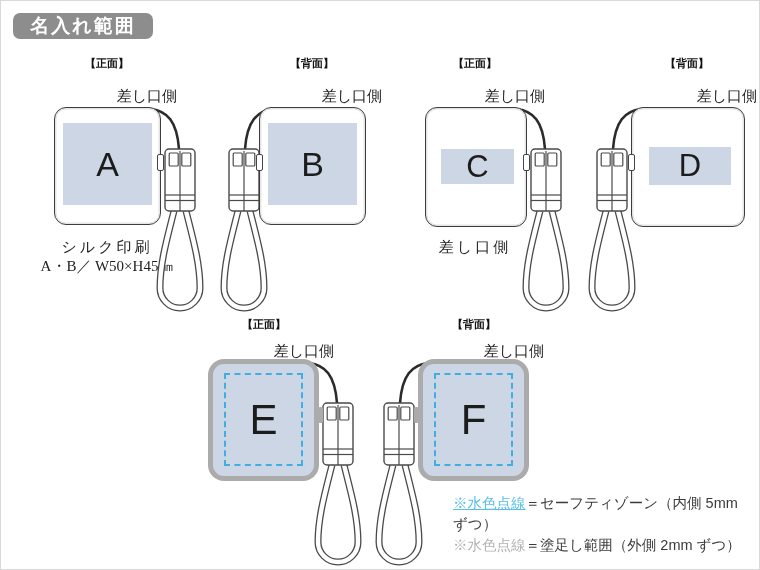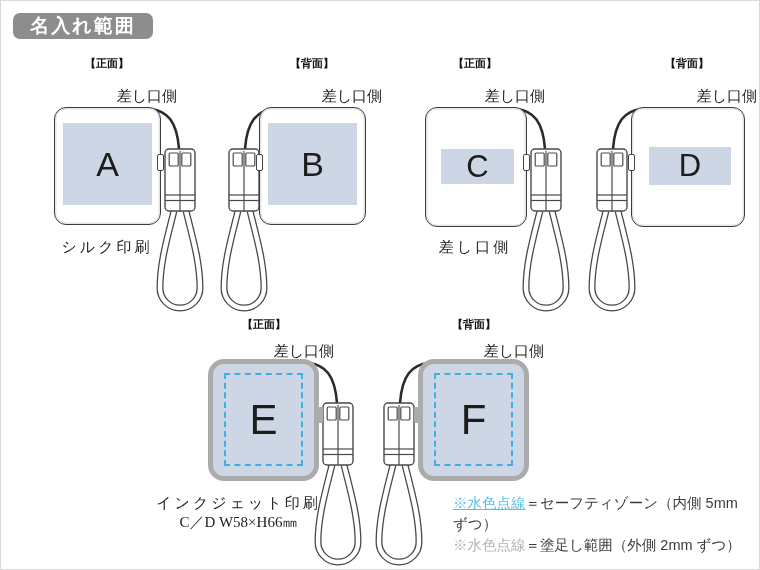--- a/index.html
+++ b/index.html
@@ -155,27 +155,24 @@
   </div>
   <div class="device2 dev-f">
     <div class="inner-area"></div>
     <div class="safety-zone"></div>
     <div class="letter2">F</div>
     <div class="tab2 left"></div>
   </div>
 
   <div class="caption cap-silk">
     <div class="cap-title">シルク印刷</div>
+    <div class="cap-size">A・B／ W50×H45㎜</div>
   </div>
   <div class="caption cap-pad">
     <div class="cap-title">差し口側</div>
-  </div>
-  <div class="caption cap-inkjet">
-    <div class="cap-title">インクジェット印刷</div>
-    <div class="cap-size">C／D W58×H66㎜</div>
   </div>
 
   <div class="notes">
     <div>
       <span class="hl-cyan">※水色点線</span><span>＝セーフティゾーン（内側 5mm ずつ）</span>
     </div>
     <div>
       <span class="hl-gray">※水色点線</span><span>＝塗足し範囲（外側 2mm ずつ）</span>
     </div>
   </div>

